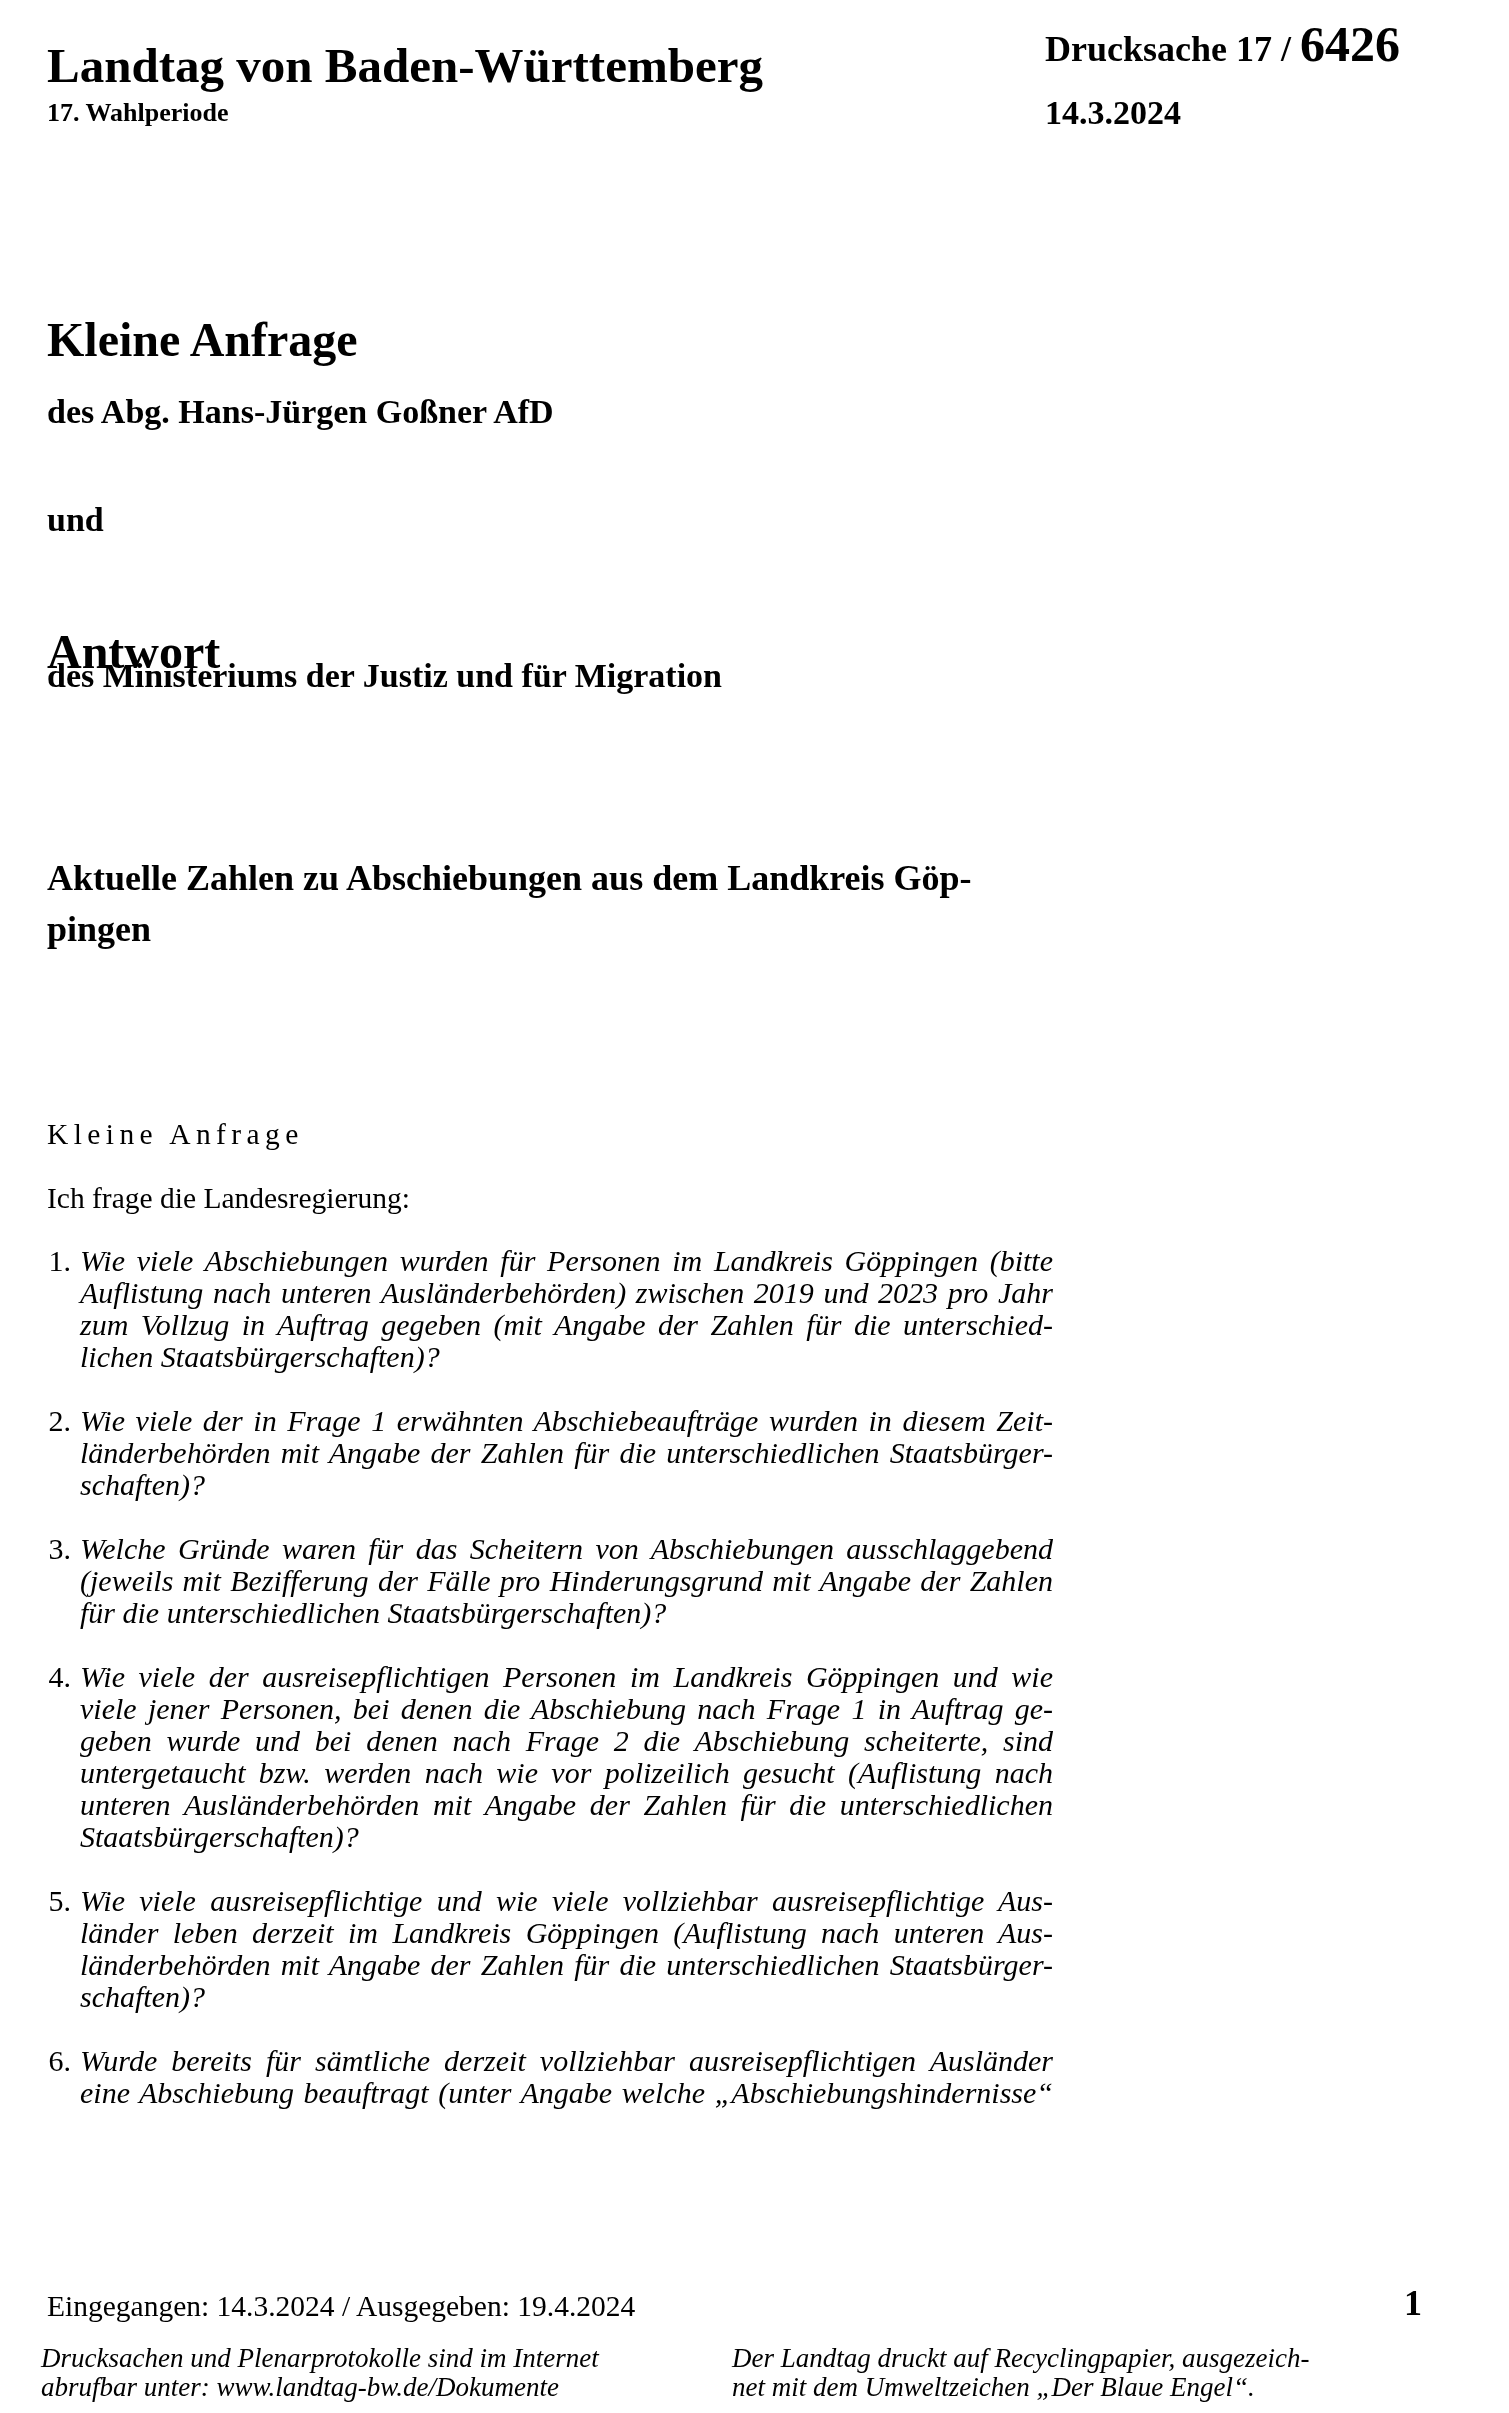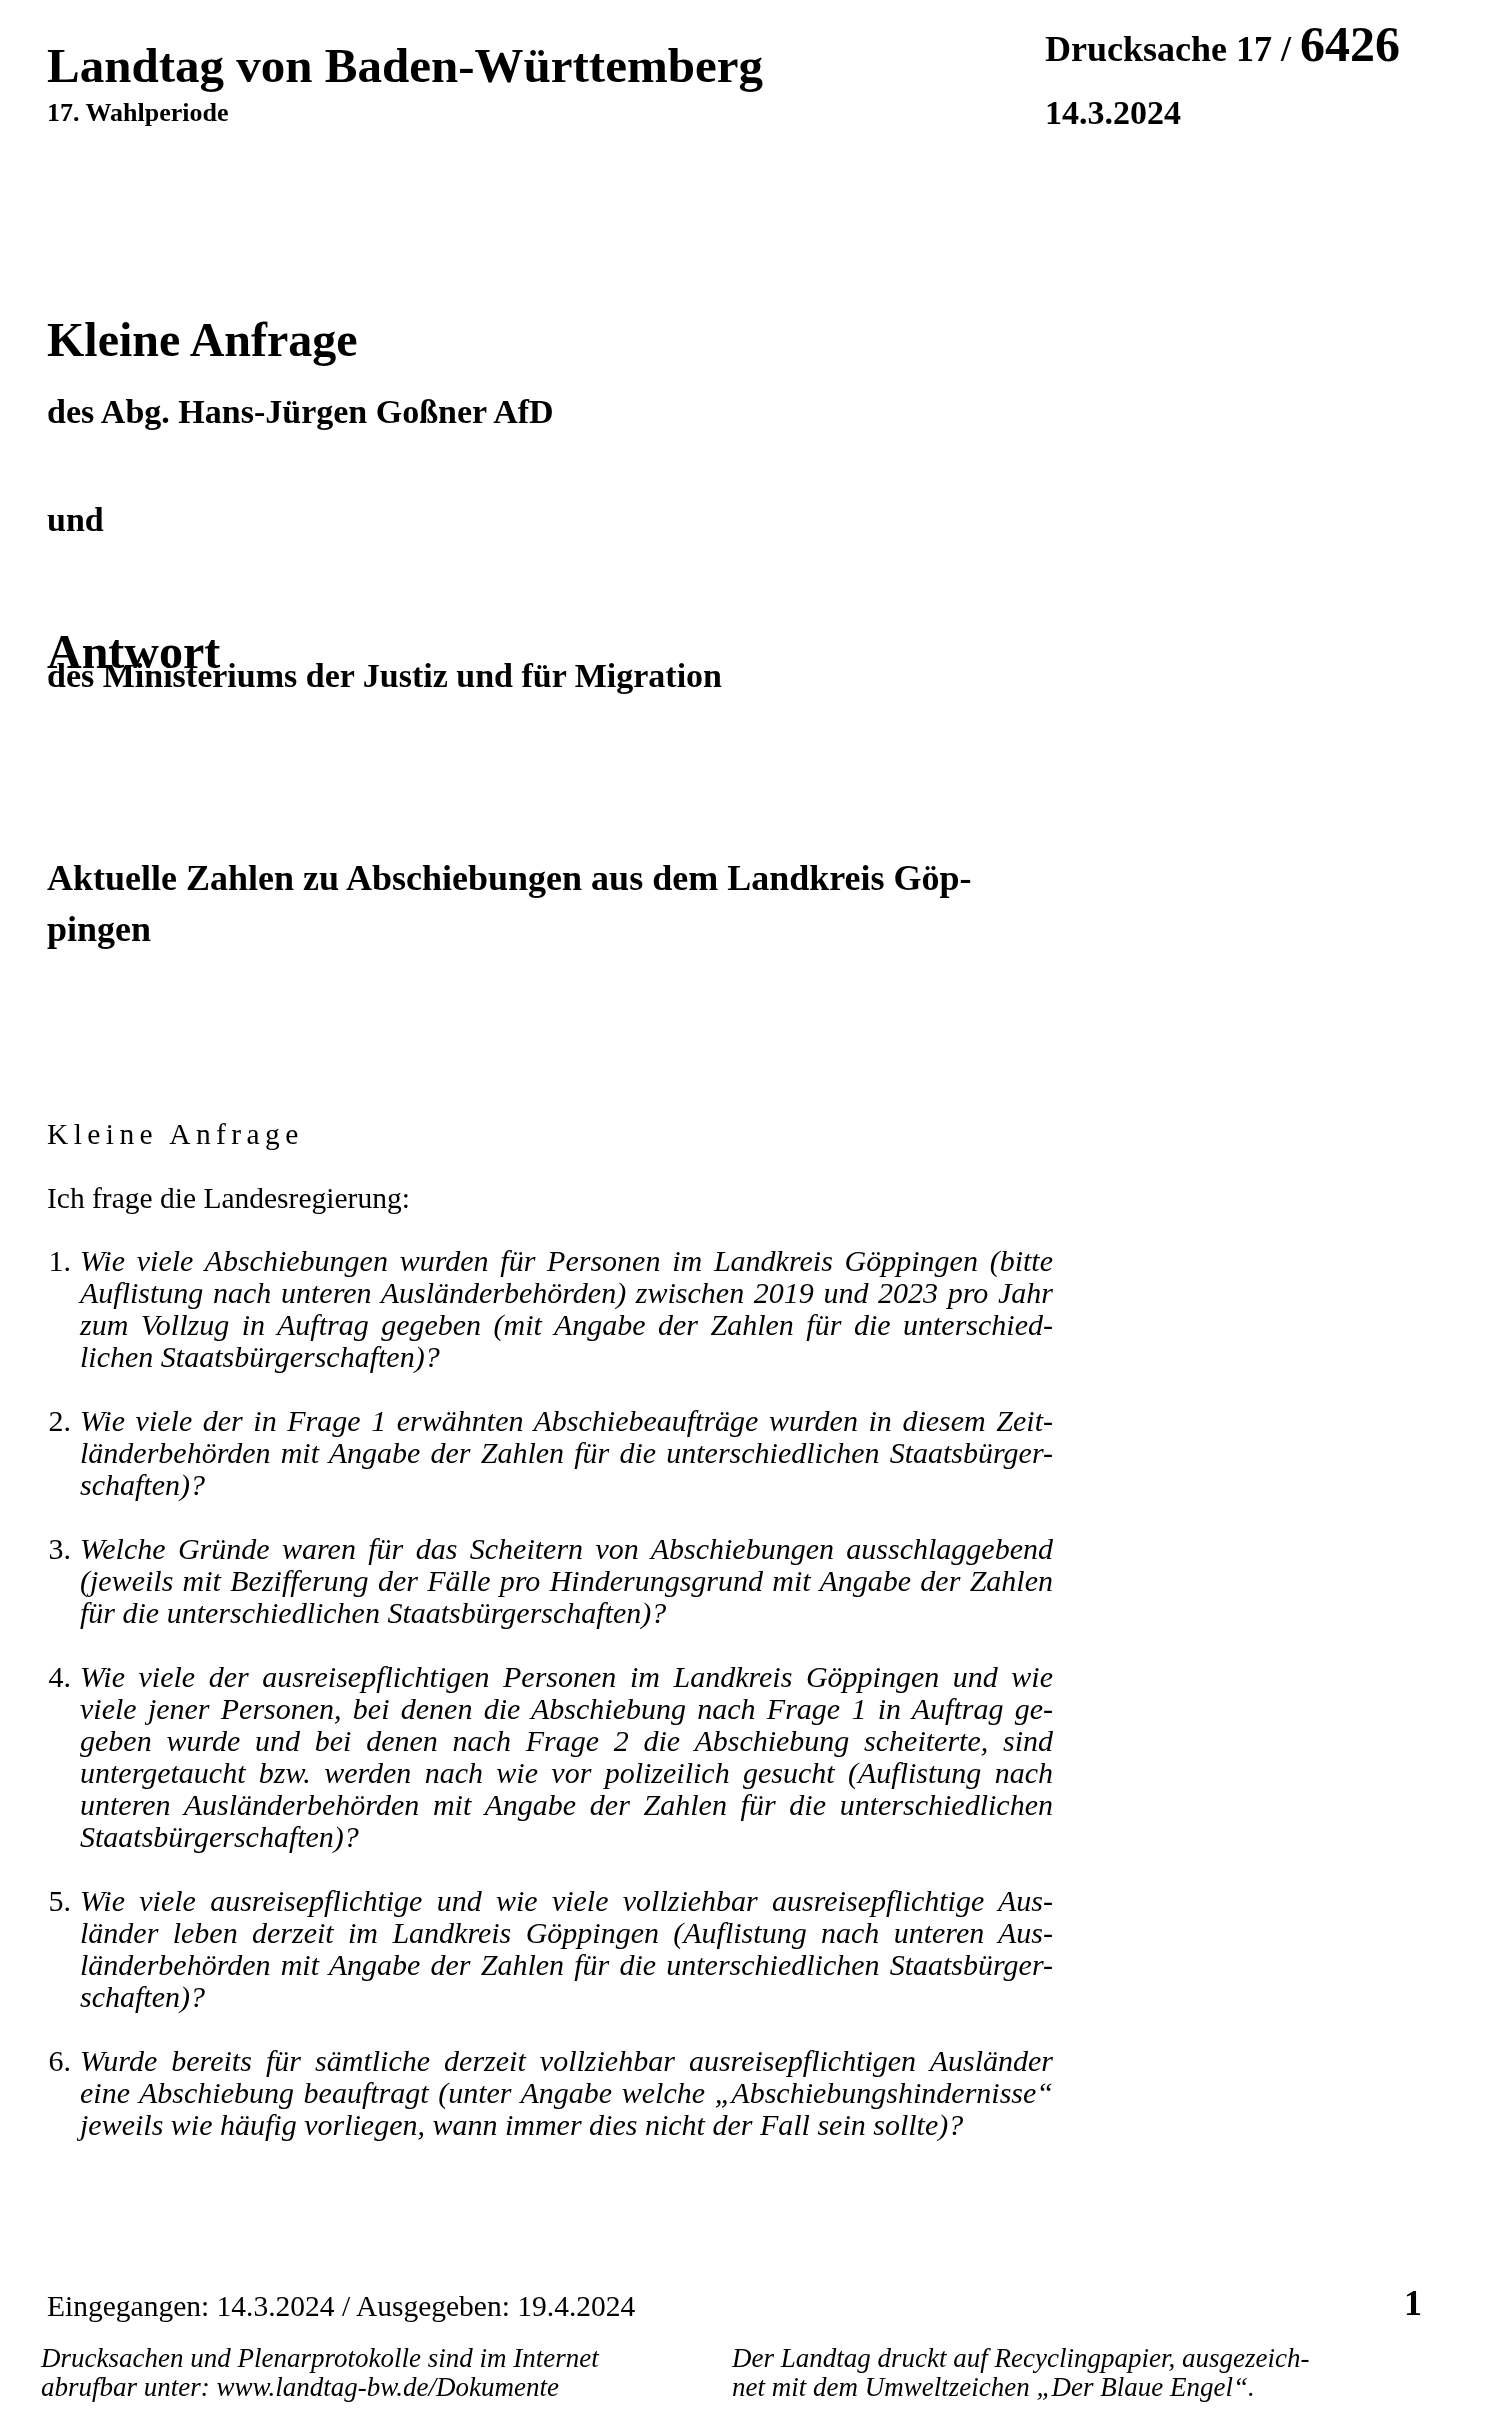--- a/index.html
+++ b/index.html
@@ -155,21 +155,20 @@
     <span class="qnum">5.</span>
     <span class="qline">Wie viele ausreisepflichtige und wie viele vollziehbar ausreisepflichtige Aus-</span>
     <span class="qline">länder leben derzeit im Landkreis Göppingen (Auflistung nach unteren Aus-</span>
     <span class="qline">länderbehörden mit Angabe der Zahlen für die unterschiedlichen Staatsbürger-</span>
     <span class="qline last">schaften)?</span>
   </li>
   <li class="qitem">
     <span class="qnum">6.</span>
     <span class="qline">Wurde bereits für sämtliche derzeit vollziehbar ausreisepflichtigen Ausländer</span>
     <span class="qline">eine Abschiebung beauftragt (unter Angabe welche „Abschiebungshindernisse“</span>
-    <span class="qline last">jeweils wie häufig vorliegen, wann immer dies nicht der Fall sein sollte)?</span>
   </li>
 </ol>
 
 <div class="abs foot-dates">Eingegangen: 14.3.2024 / Ausgegeben: 19.4.2024</div>
 <div class="abs page-no">1</div>
 
 <div class="abs foot-note" style="left:41px; top:2344px;">
   <span>Drucksachen und Plenarprotokolle sind im Internet</span>
   <span>abrufbar unter: www.landtag-bw.de/Dokumente</span>
 </div>

